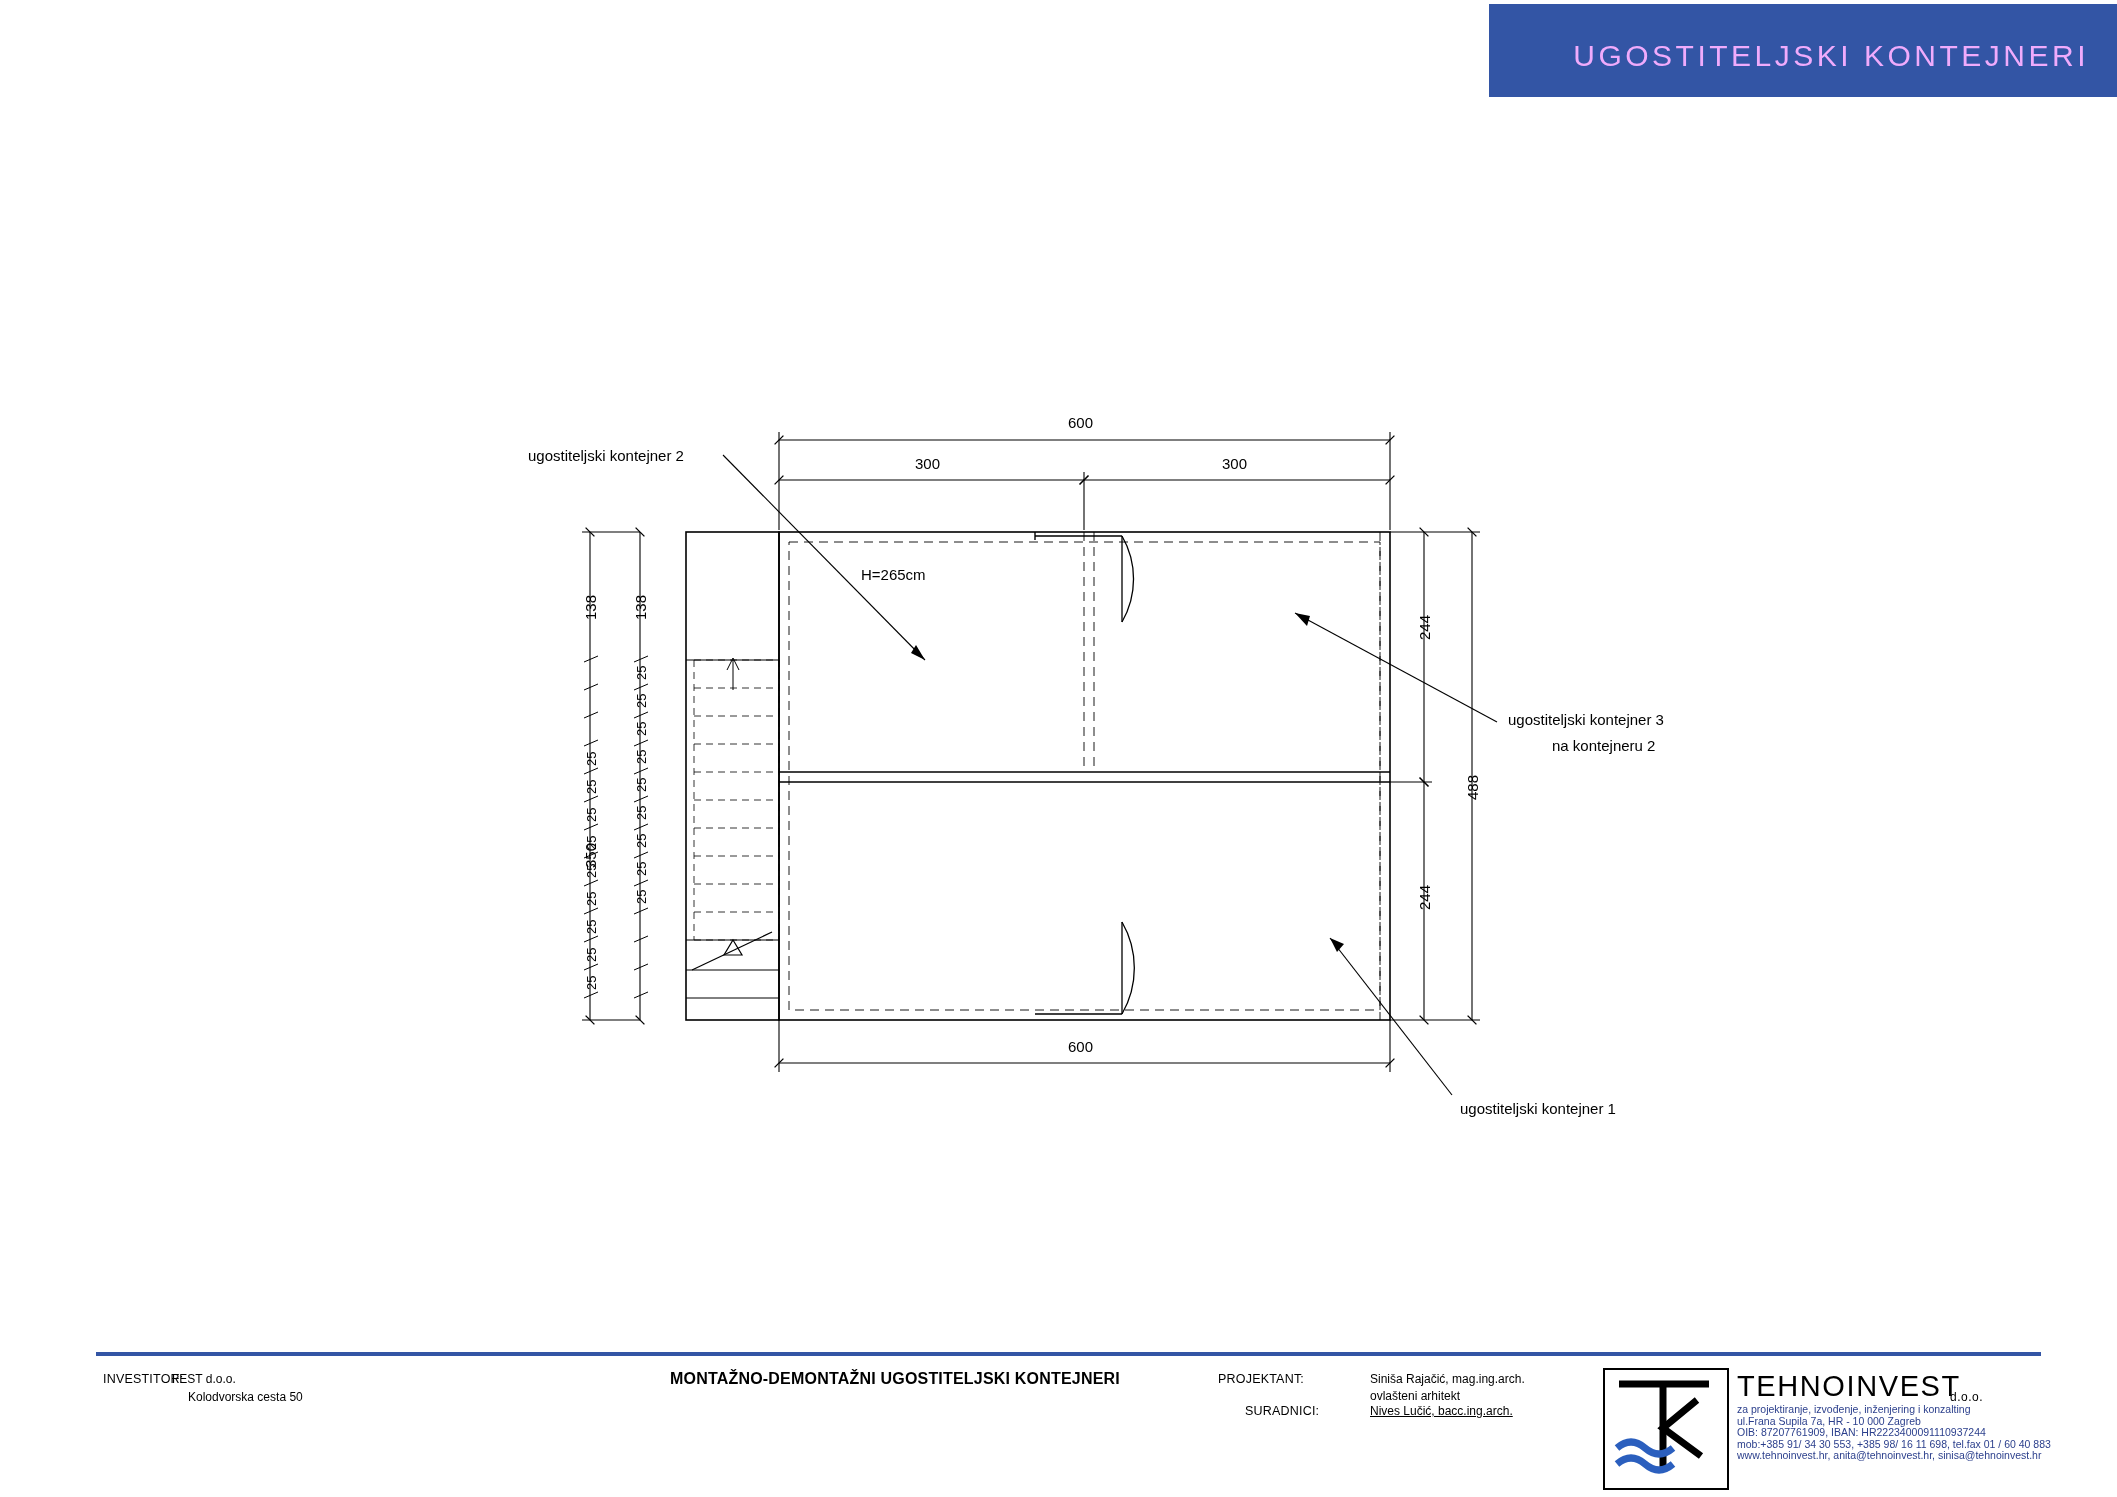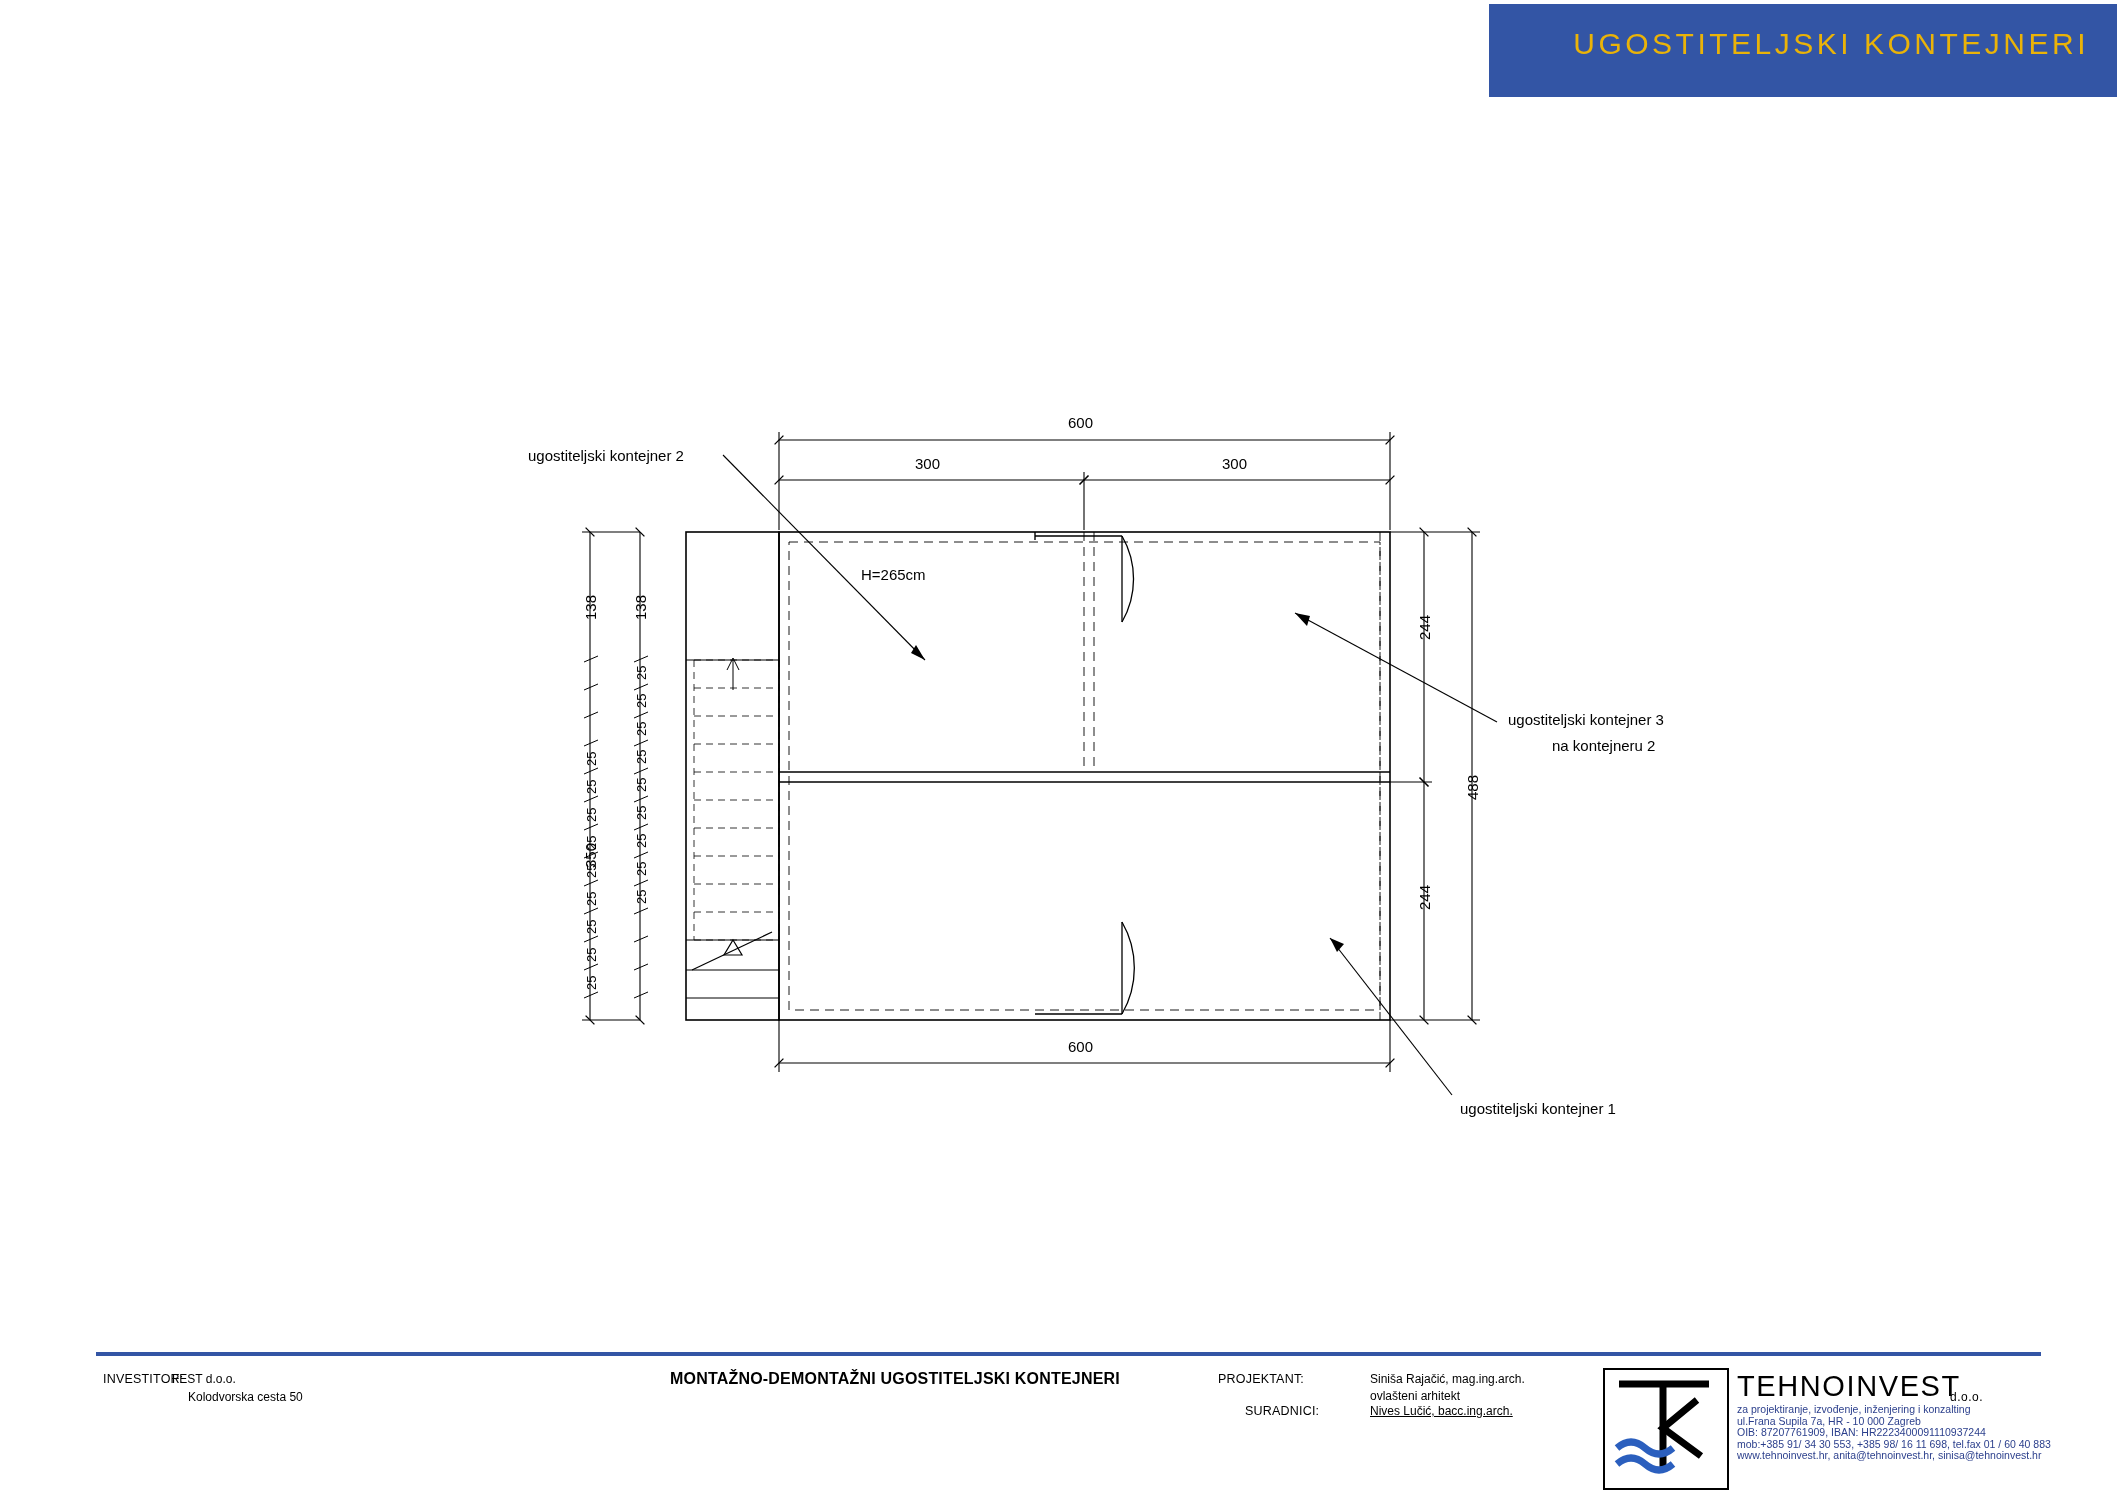--- a/index.html
+++ b/index.html
@@ -12,23 +12,23 @@
     color:#000;
   }
   .abs{position:absolute;}
 
   
   #header-band{
     left:1489px;top:4px;width:628px;height:93px;
     background:#3355a5;
   }
   #header-title{
-    position:absolute;right:28px;top:40px;
+    position:absolute;right:28px;top:52px;
     transform:translateY(-50%);
-    color:#eab308;
+    color:#f0abfc;
     font-size:30px;
     letter-spacing:3.5px;
     white-space:nowrap;
   }
 
   
   #drawing{
     left:0;top:0;width:2117px;height:1330px;
   }
 

